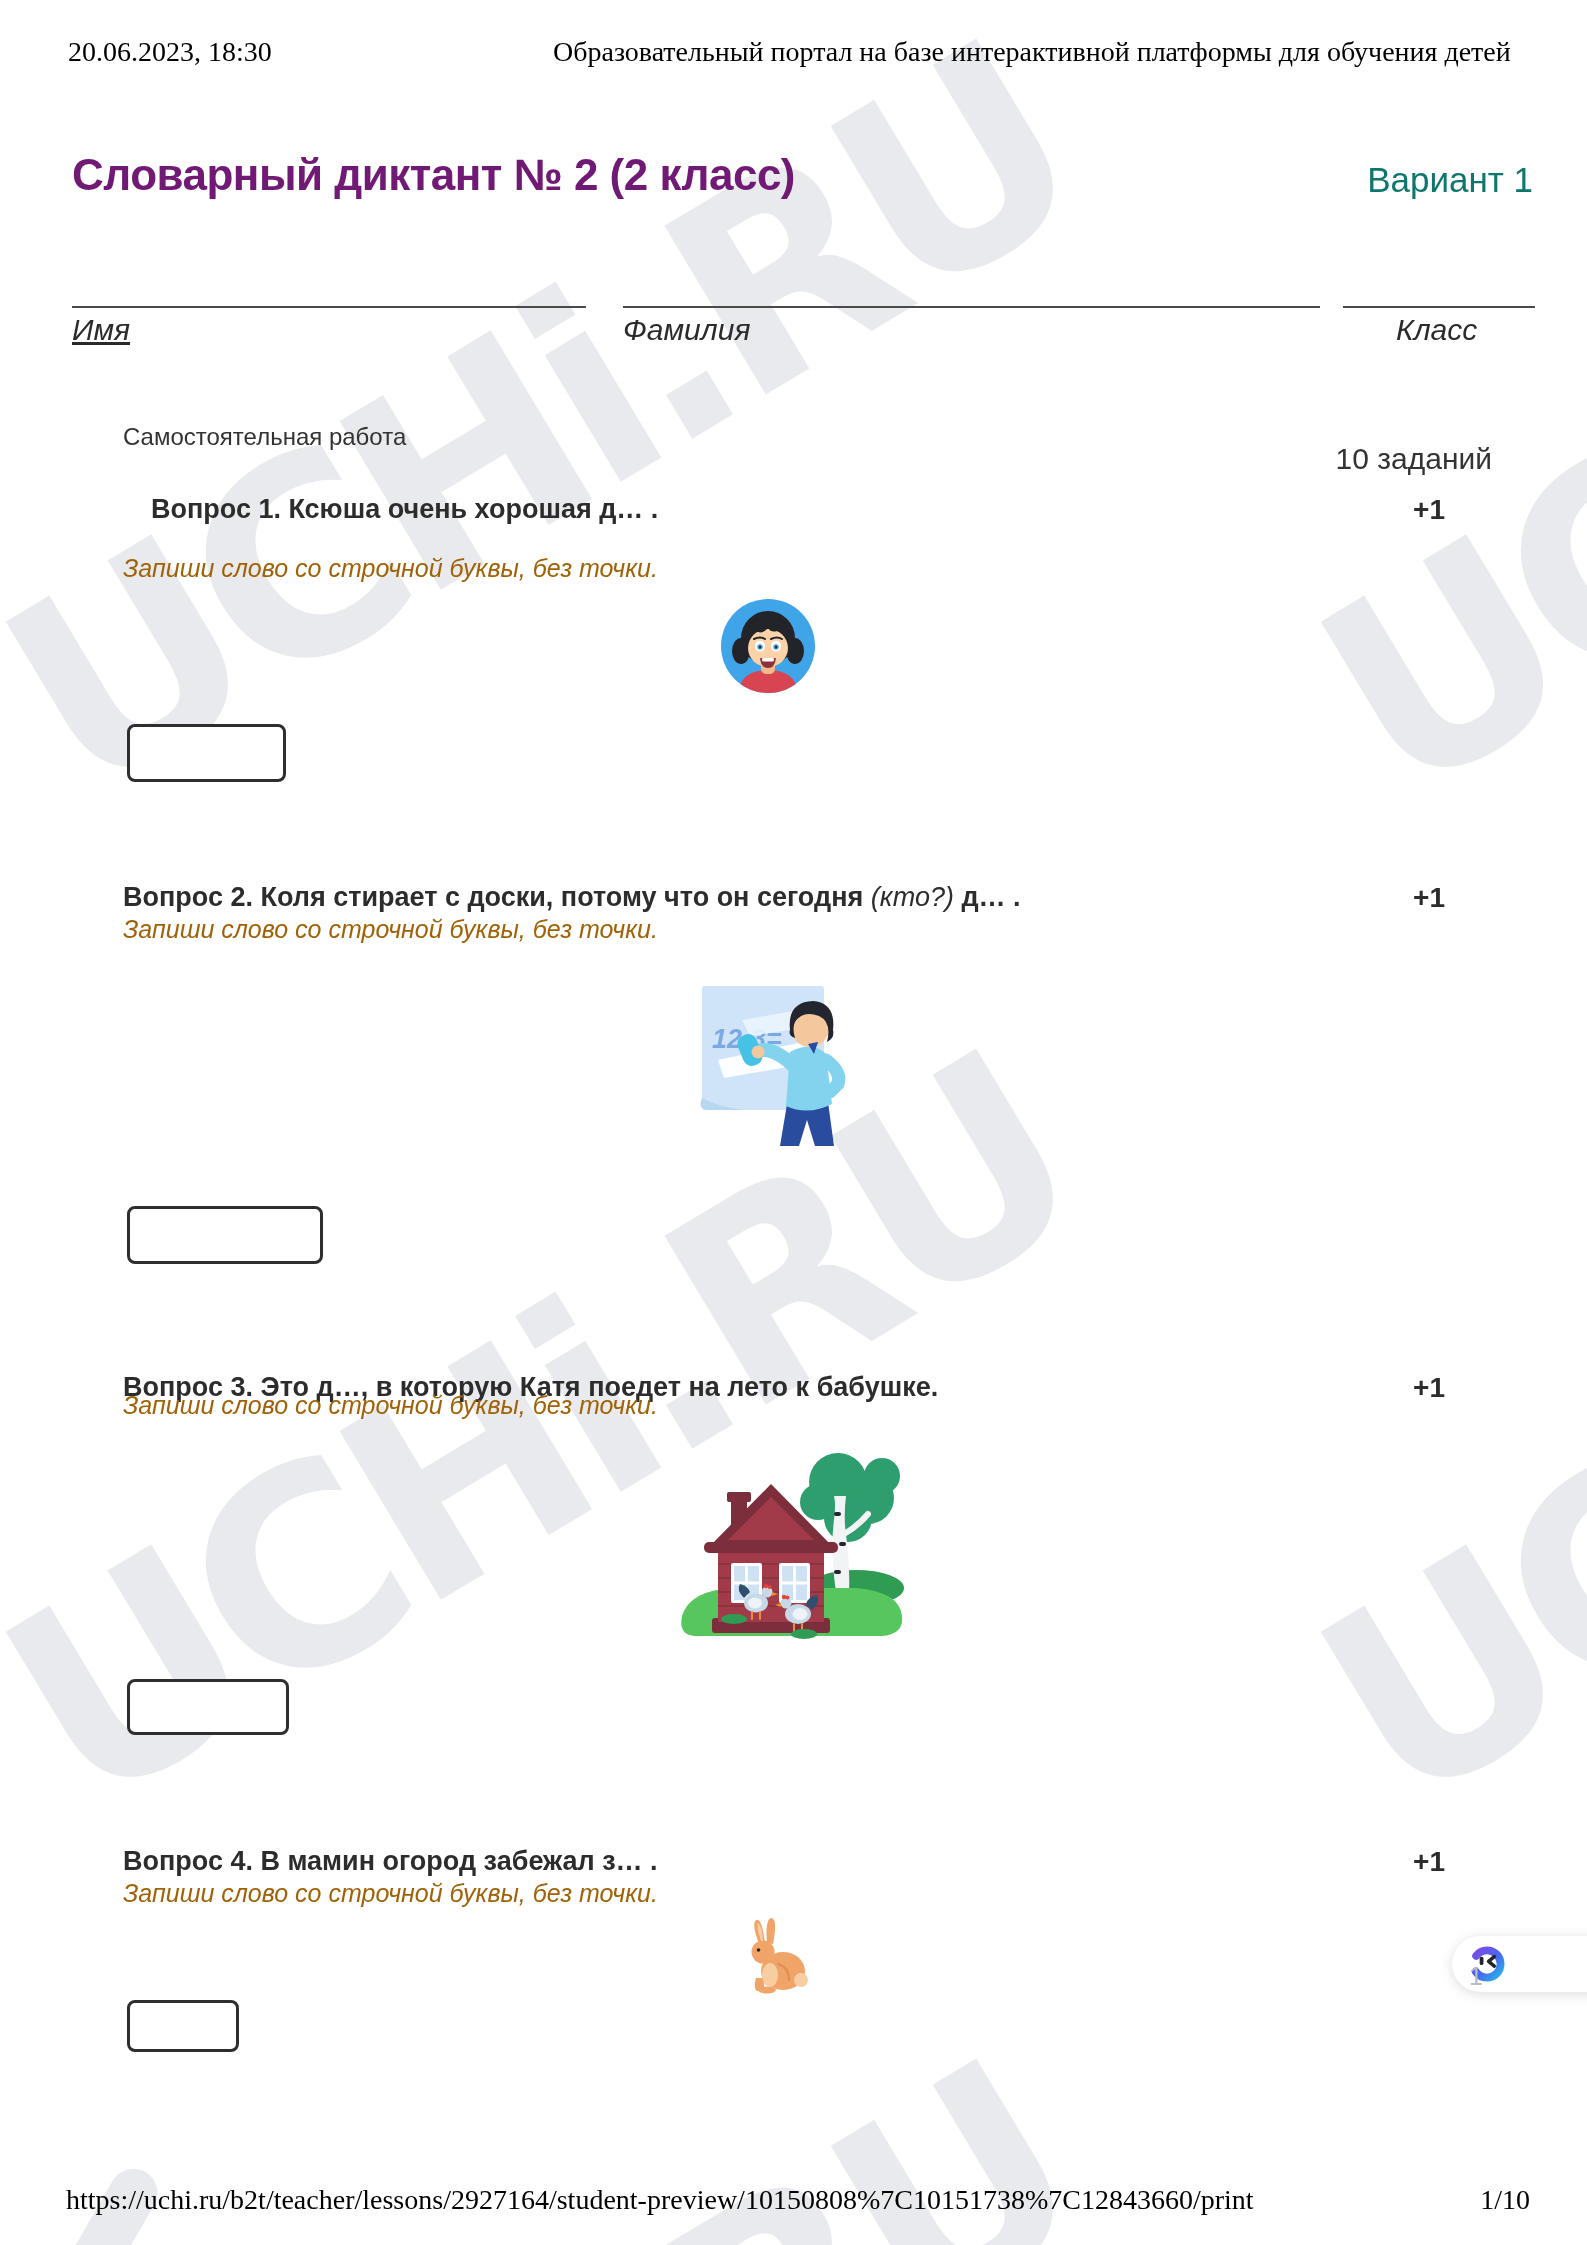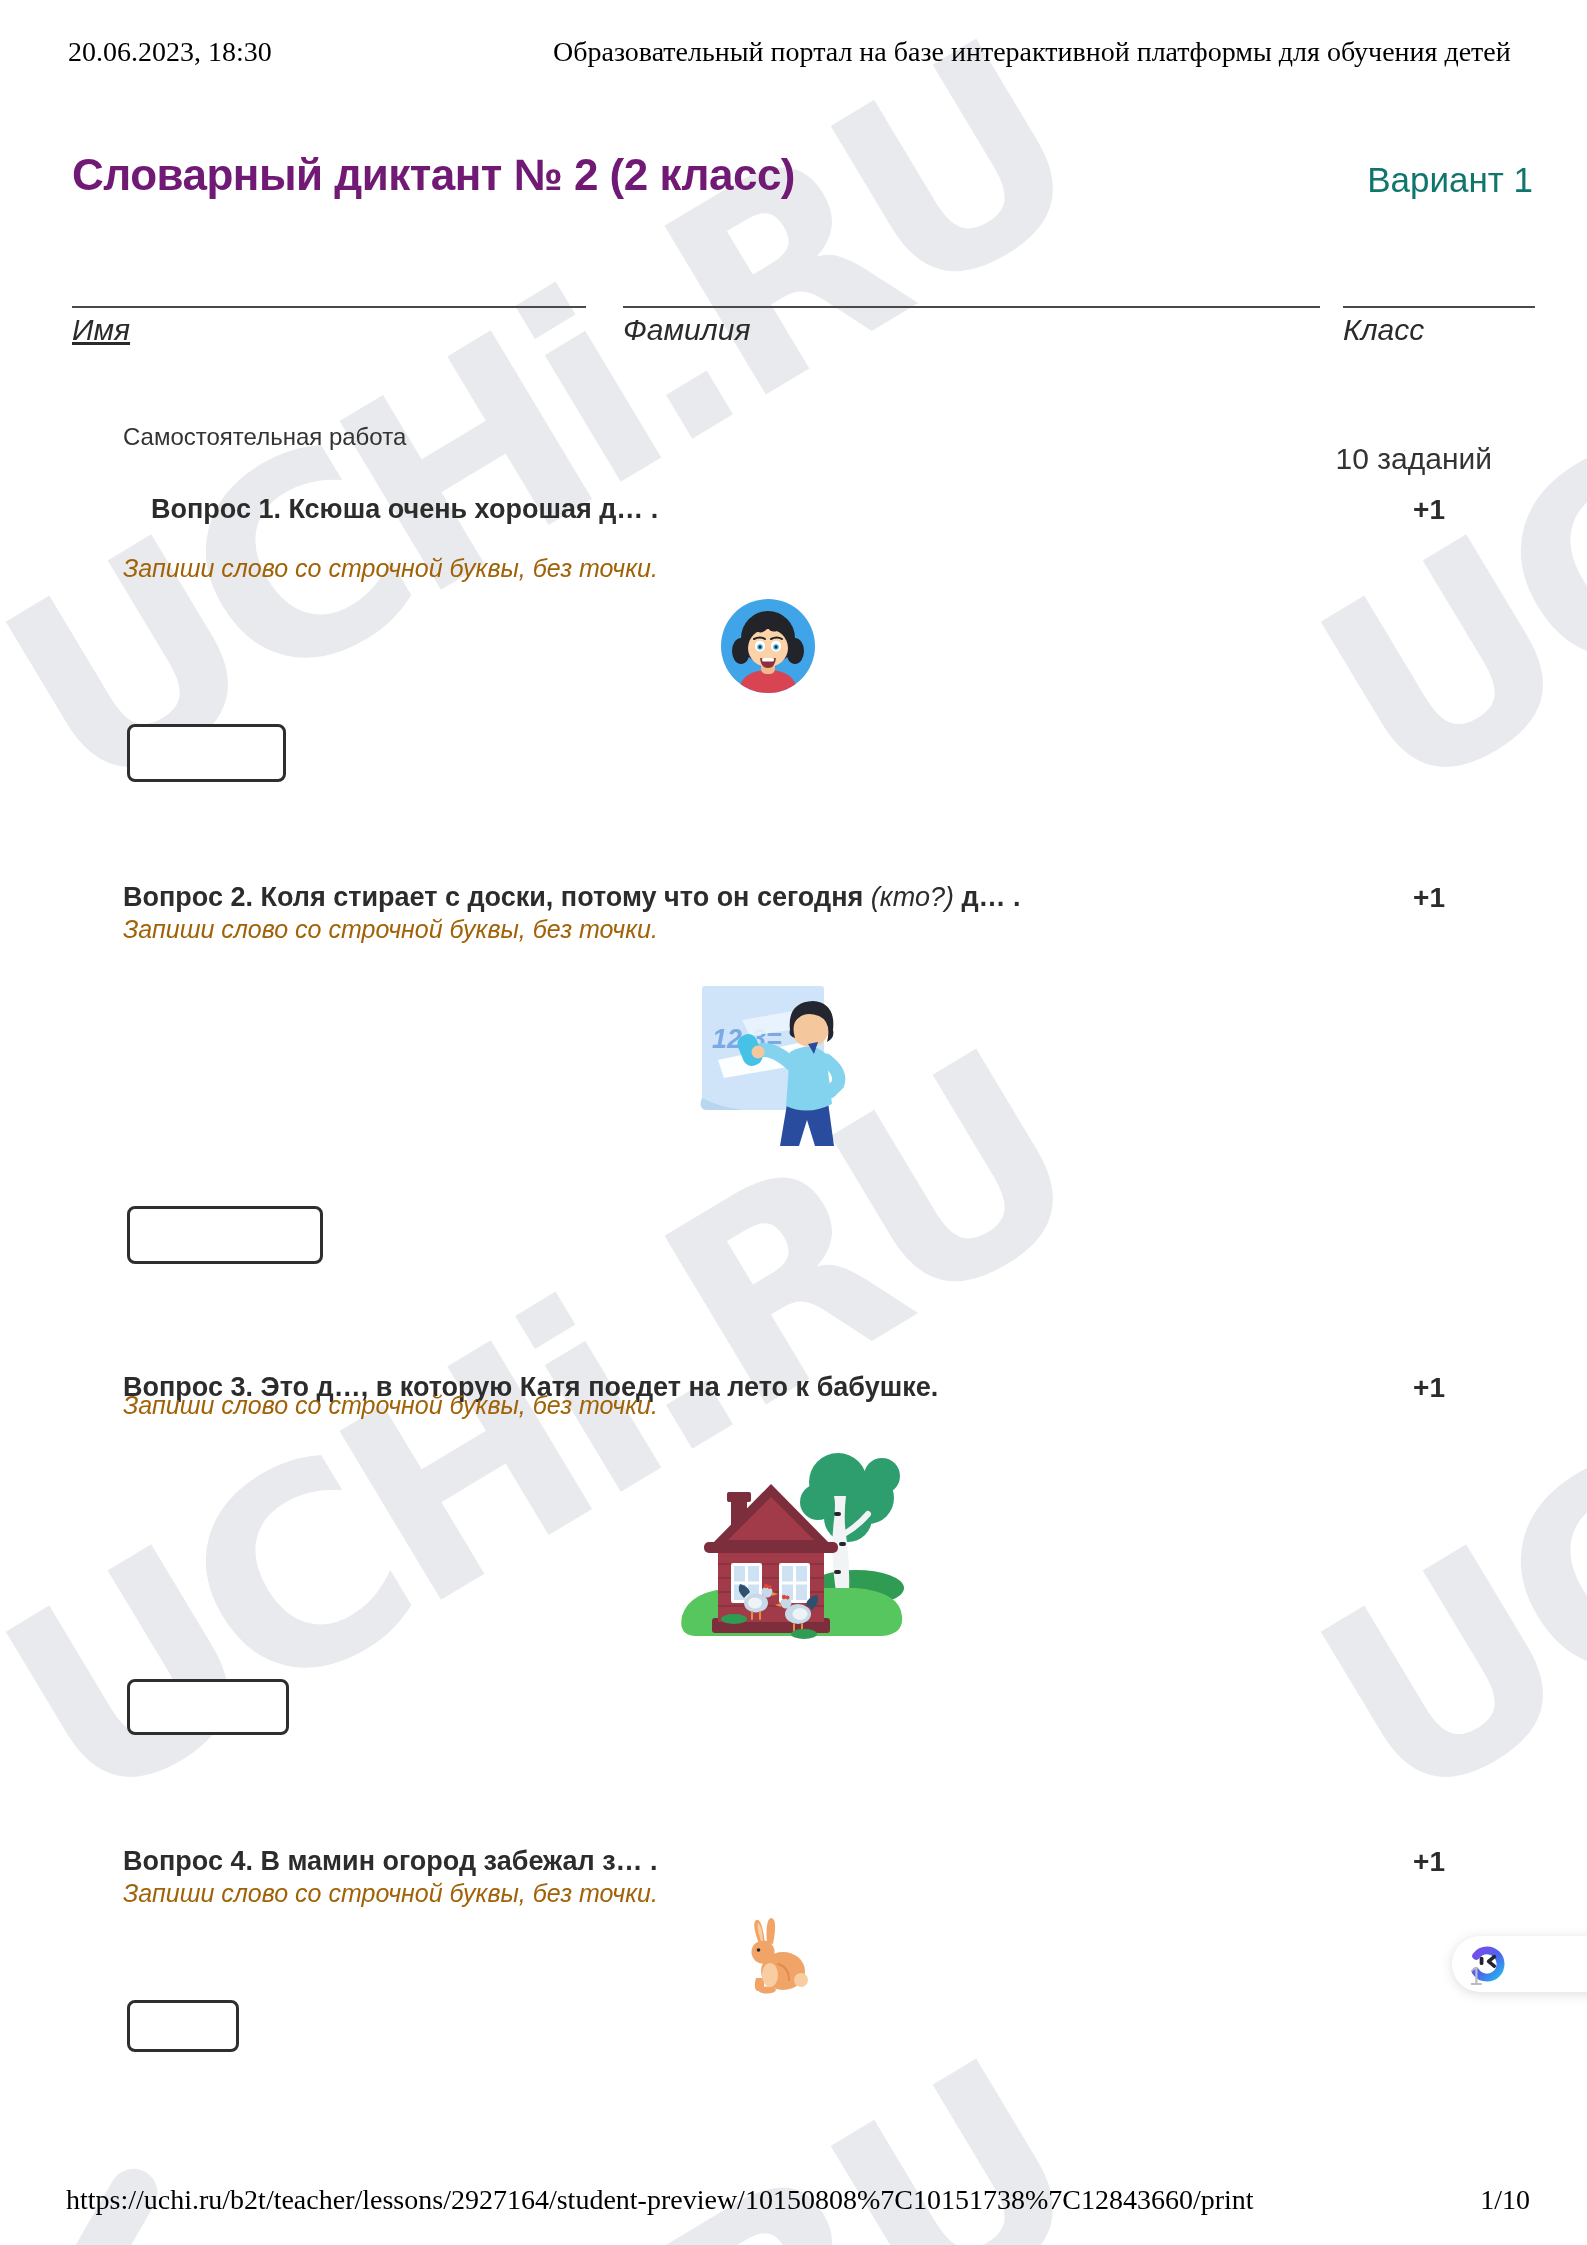--- a/index.html
+++ b/index.html
@@ -26,21 +26,21 @@
   .doc-title{position:absolute;z-index:2;left:72px;top:150px;font-size:44px;font-weight:700;
              color:#701a75;letter-spacing:-0.5px;}
   .variant{position:absolute;z-index:2;right:54px;top:160px;font-size:35px;color:#0f766e;}
   .fline{position:absolute;z-index:2;top:306px;border-top:2px solid #4a4a4a;height:0;}
   .fline-name{left:72px;width:514px;}
   .fline-surname{left:623px;width:697px;}
   .fline-class{left:1343px;width:192px;}
   .flabel{position:absolute;z-index:2;top:313px;font-size:30px;font-style:italic;color:#2b2b2b;}
   .flabel-name{left:72px;text-decoration:underline;}
   .flabel-surname{left:623px;}
-  .flabel-class{left:1343px;font-style:italic;}
+  .flabel-class{left:1396px;font-style:italic;}
   .worktype{position:absolute;z-index:2;left:123px;top:423px;font-size:24px;color:#333;}
   .taskcount{position:absolute;z-index:2;right:95px;top:442px;font-size:30px;color:#333;}
   
   .q-title{position:absolute;z-index:2;left:123px;font-size:27px;font-weight:700;color:#2c2c2c;white-space:pre-wrap;}
   .q-hint{font-weight:400;font-style:italic;}
   .q-points{position:absolute;z-index:2;right:142px;font-size:28px;font-weight:700;color:#2c2c2c;}
   .q-sub{position:absolute;z-index:2;left:123px;font-size:25px;font-style:italic;color:#a16207;}
   .q-illu{position:absolute;z-index:2;line-height:0;}
   .answer-box{position:absolute;z-index:2;background:#fff;border:3px solid #2e2e2e;border-radius:8px;}
   .q1 .q-title,.q1 .q-points{top:494px;margin-left:28px;} .q1 .q-sub{top:554px;}

